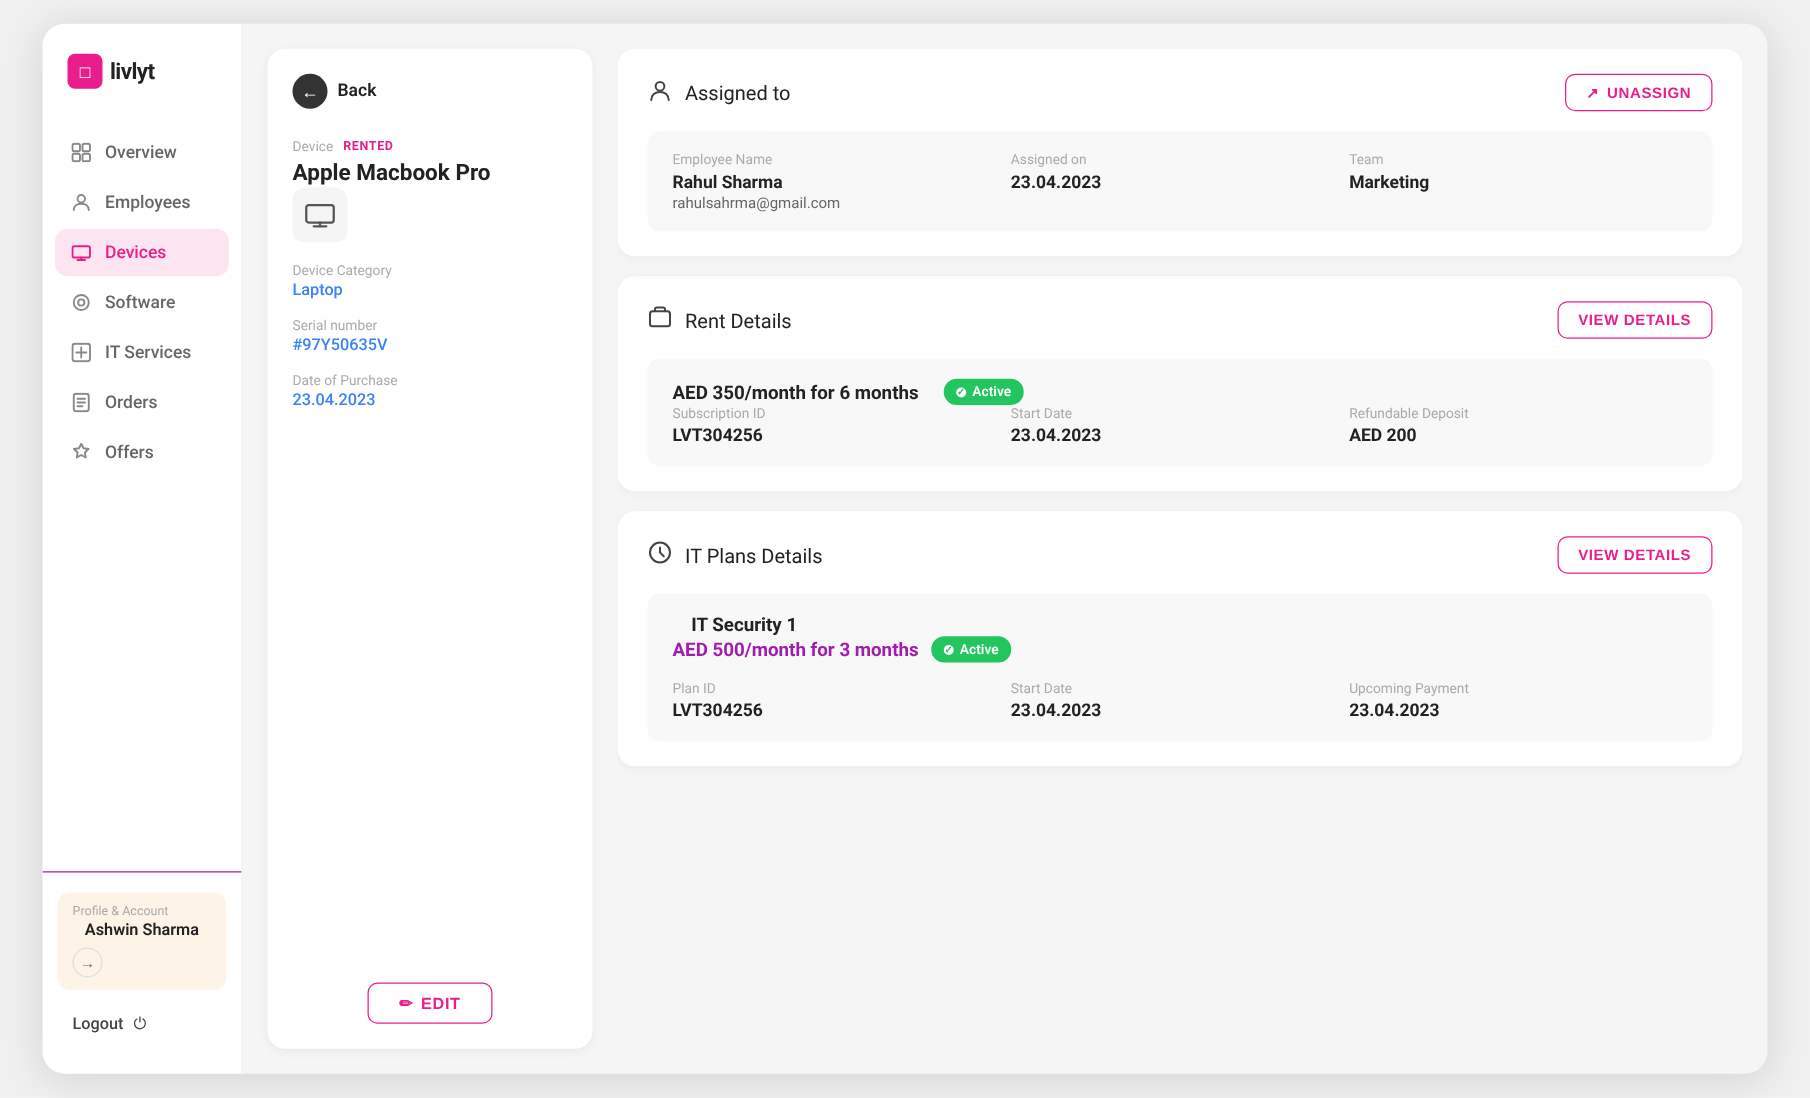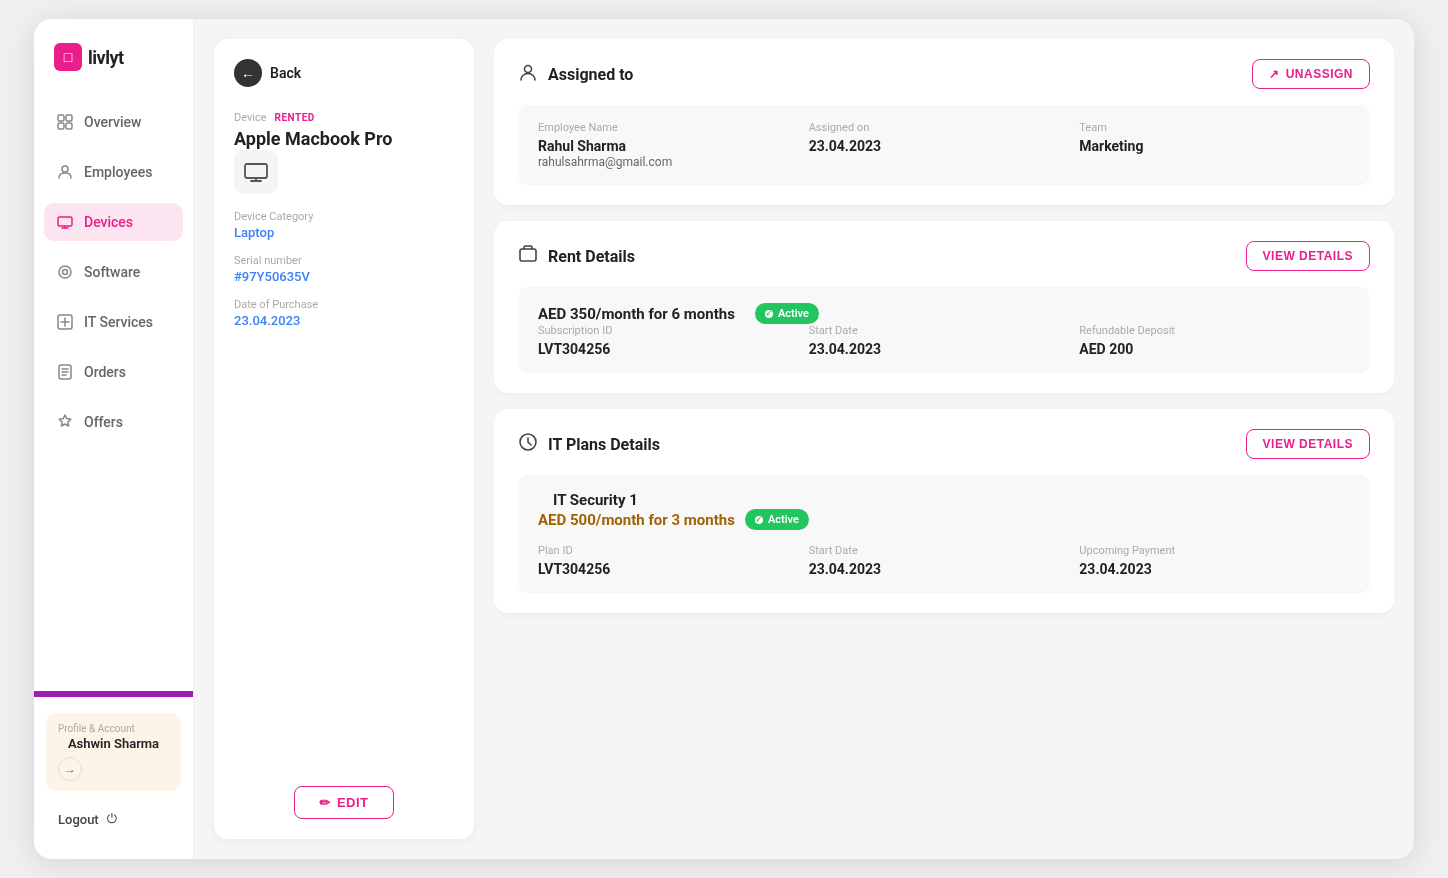--- a/index.html
+++ b/index.html
@@ -59,21 +59,21 @@
       font-size: 18px;
       font-weight: 700;
       color: #222;
       letter-spacing: -0.5px;
     }
 
     .nav-items {
       flex: 1;
       display: flex;
       flex-direction: column;
-      gap: 12px;
+      gap: 2px;
       padding: 0 10px;
     }
 
     .nav-item {
       display: flex;
       align-items: center;
       gap: 10px;
       padding: 10px 12px;
       border-radius: 10px;
       cursor: pointer;
@@ -92,21 +92,21 @@
       width: 18px;
       height: 18px;
       display: flex;
       align-items: center;
       justify-content: center;
       font-size: 15px;
     }
 
     .sidebar-bottom {
       padding: 16px 12px 8px 12px;
-      border-top: 6px solid #a21caf;
+      border-top: 1px solid #a21caf;
     }
 
     .profile-card {
       background: #fdf3e7;
       border-radius: 10px;
       padding: 10px 12px;
       margin-bottom: 12px;
     }
 
     .profile-label {
@@ -303,21 +303,21 @@
     }
 
     .section-title-row {
       display: flex;
       align-items: center;
       gap: 10px;
     }
 
     .section-title {
       font-size: 16px;
-      font-weight: 700;
+      font-weight: 400;
       color: #222;
     }
 
     .section-icon {
       font-size: 18px;
       color: #555;
     }
 
     .view-details-btn {
       display: flex;
@@ -461,21 +461,21 @@
     .it-plan-price-row {
       display: flex;
       align-items: center;
       gap: 10px;
       margin-bottom: 14px;
     }
 
     .it-plan-price {
       font-size: 15px;
       font-weight: 700;
-      color: #a16207;
+      color: #a21caf;
       text-align: center;
     }
 
     .it-plan-grid {
       display: grid;
       grid-template-columns: 1fr 1fr 1fr;
       gap: 0;
     }
   </style>
 </head>

